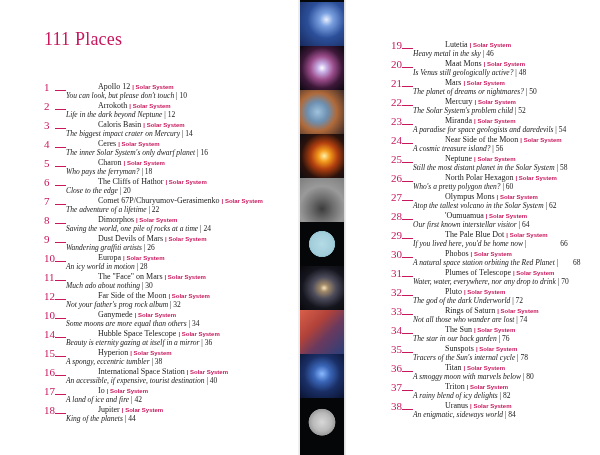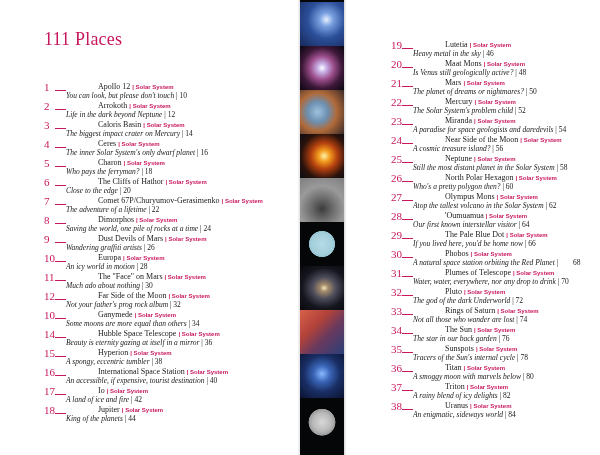--- a/index.html
+++ b/index.html
@@ -185,21 +185,21 @@
         <span class="line2"><span>Atop the tallest volcano in the Solar System</span><span style="font-style: normal;"> | </span><span style="font-style: normal;">62</span></span>
       </div>
       <div class="entry">
         <span class="num">28</span>
         <span class="line1"><span class="name">'Oumuamua</span> <span class="cat">| Solar System</span></span>
         <span class="line2"><span>Our first known interstellar visitor</span><span style="font-style: normal;"> | </span><span style="font-style: normal;">64</span></span>
       </div>
       <div class="entry">
         <span class="num">29</span>
         <span class="line1"><span class="name">The Pale Blue Dot</span> <span class="cat">| Solar System</span></span>
-        <span class="line2"><span>If you lived here, you'd be home now</span><span style="font-style: normal;"> | </span><span style="font-style: normal;">66</span></span>
+        <span class="line2"><span>If you lived here, you'd be home now</span><span style="font-style: normal;"> | </span><span style="font-style: normal; margin-left: 32px;">66</span></span>
       </div>
       <div class="entry">
         <span class="num">30</span>
         <span class="line1"><span class="name">Phobos</span> <span class="cat">| Solar System</span></span>
         <span class="line2"><span>A natural space station orbiting the Red Planet</span><span style="font-style: normal;"> | </span><span style="font-style: normal; padding-left: 13px;">68</span></span>
       </div>
       <div class="entry">
         <span class="num">31</span>
         <span class="line1"><span class="name">Plumes of Telescope</span> <span class="cat">| Solar System</span></span>
         <span class="line2"><span>Water, water, everywhere, nor any drop to drink</span><span style="font-style: normal;"> | </span><span style="font-style: normal;">70</span></span>

